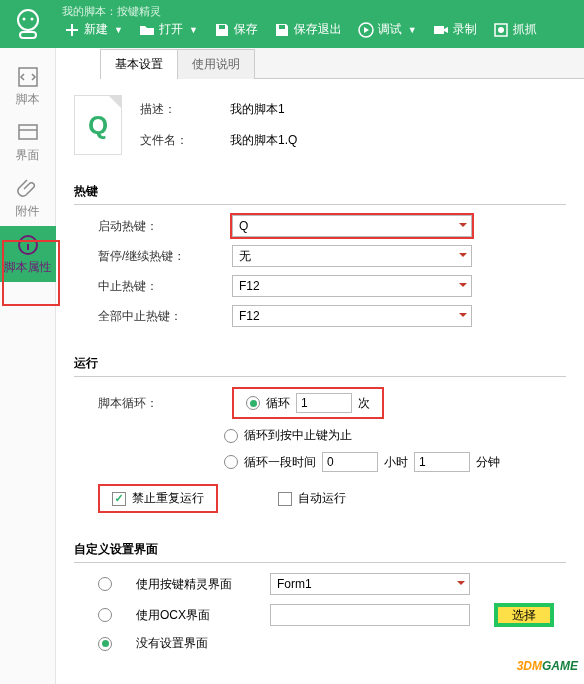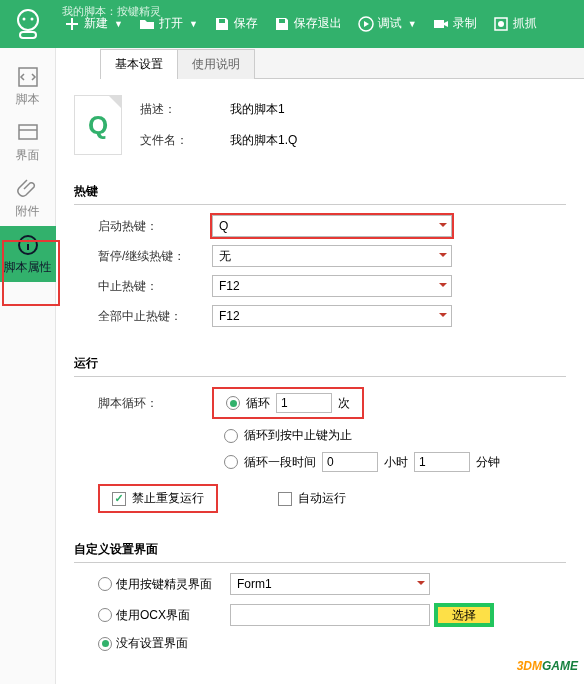--- a/index.html
+++ b/index.html
@@ -1,44 +1,44 @@
 <!DOCTYPE html>
 <html><head>
 <meta charset="utf-8">
 <style>
 *{box-sizing:border-box;margin:0;padding:0;font-family:"Microsoft YaHei",Arial,sans-serif;font-size:12px;}
 body{width:584px;height:684px;background:#fff;position:relative;overflow:hidden;}
 .topbar{background:#32b16c;height:48px;display:flex;align-items:flex-end;padding-left:0;}
 .logo-head{width:56px;height:48px;display:flex;align-items:center;justify-content:center;}
 .logo-svg{width:36px;height:36px;}
 .title-small{color:#d9f3e3;font-size:11px;position:absolute;left:62px;top:4px;}
-.toolbar{display:flex;align-items:center;gap:0;padding-bottom:12px;}
+.toolbar{display:flex;align-items:center;gap:0;padding-bottom:6px;}
 .tbtn{display:flex;align-items:center;color:#fff;padding:4px 8px;cursor:pointer;gap:4px;}
 .tbtn .caret{font-size:9px;margin-left:2px;}
 .ticon{width:16px;height:16px;display:inline-block;}
 .main{display:flex;height:636px;}
 .sidebar{width:56px;background:#fafafa;border-right:1px solid #e5e5e5;display:flex;flex-direction:column;align-items:center;padding-top:10px;}
 .side-item{width:56px;height:56px;display:flex;flex-direction:column;align-items:center;justify-content:center;color:#888;cursor:pointer;gap:2px;text-align:center;}
-.side-item.active{background:#32b16c;color:#0f172a;position:relative;}
+.side-item.active{background:#32b16c;color:#701a75;position:relative;}
 .side-item.active::after{content:"";position:absolute;right:-8px;top:50%;transform:translateY(-50%);border:8px solid transparent;border-left-color:#32b16c;}
 .side-hl{border:2px solid #e53935;position:absolute;left:2px;top:240px;width:58px;height:66px;pointer-events:none;}
 .side-ic{width:24px;height:24px;}
 .content{flex:1;padding:0;}
 .tabs{display:flex;border-bottom:1px solid #ccc;background:#f5f5f5;margin-left:44px;}
 .tab{padding:6px 14px;border:1px solid #ccc;border-bottom:none;background:#fff;margin-right:-1px;cursor:pointer;position:relative;top:1px;}
 .tab.inactive{background:#f0f0f0;color:#666;}
 .panel{padding:16px 18px 16px 18px;}
 .file-row{display:flex;gap:18px;margin-bottom:10px;}
 .file-icon{width:48px;height:60px;border:1px solid #ddd;display:flex;align-items:center;justify-content:center;color:#32b16c;font-size:26px;font-weight:bold;position:relative;}
 .file-icon::before{content:"";position:absolute;right:0;top:0;border:6px solid transparent;border-top-color:#ddd;border-right-color:#ddd;}
 .meta{display:flex;flex-direction:column;gap:14px;padding-top:6px;}
 .meta-row{display:flex;gap:30px;}
 .meta-label{width:60px;color:#333;}
 .section-hd{font-weight:bold;border-bottom:1px solid #ccc;padding:4px 0;margin:24px 0 10px 0;}
-.form-row{display:flex;align-items:center;margin:8px 0 8px 24px;gap:4px;}
+.form-row{display:flex;align-items:center;margin:8px 0 8px 24px;gap:24px;}
 .lbl{width:110px;text-align:left;color:#333;}
 .sel{flex:0 0 240px;height:22px;border:1px solid #bbb;padding:0 18px 0 6px;background:#fff;position:relative;display:flex;align-items:center;}
 .sel::after{content:"";position:absolute;right:4px;top:7px;border:4px solid transparent;border-top-color:#c0392b;}
 .sel.hl,.hlbox{outline:2px solid #e53935;outline-offset:0px;}
 .radio-row{display:flex;align-items:center;margin:8px 0 8px 150px;gap:6px;}
 .radio{width:14px;height:14px;border:1px solid #888;border-radius:50%;display:inline-flex;align-items:center;justify-content:center;}
 .radio.checked::after{content:"";width:7px;height:7px;background:#32b16c;border-radius:50%;}
 .num{width:56px;height:20px;border:1px solid #bbb;padding:0 4px;}
 .chk-row{display:flex;align-items:center;gap:6px;}
 .chk{width:14px;height:14px;border:1px solid #888;display:inline-flex;align-items:center;justify-content:center;color:#32b16c;font-size:11px;font-weight:bold;}

